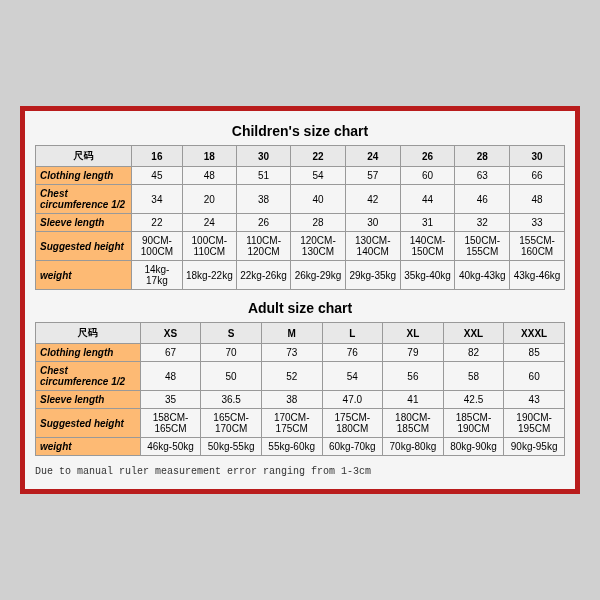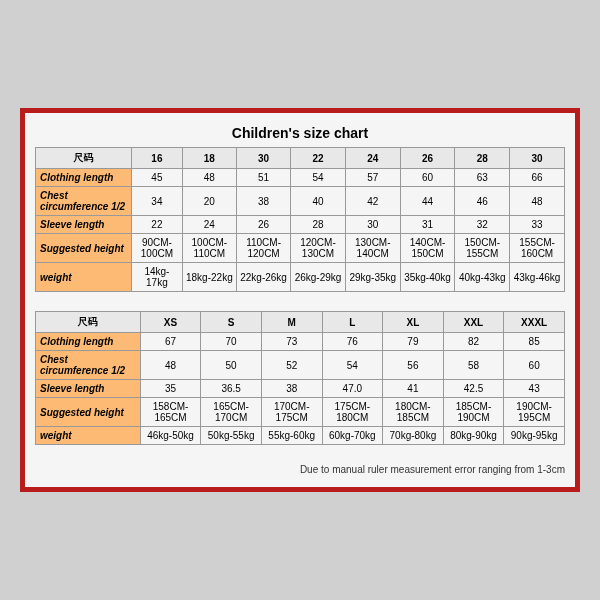--- a/index.html
+++ b/index.html
@@ -21,45 +21,46 @@
     }
     .section-title {
       text-align: center;
       font-size: 14px;
       font-weight: bold;
       margin-bottom: 6px;
     }
     table {
       width: 100%;
       border-collapse: collapse;
-      margin-bottom: 19px;
+      margin-bottom: 10px;
     }
     th, td {
       border: 1px solid #999;
       text-align: center;
       padding: 3px 2px;
       font-size: 10px;
       vertical-align: middle;
     }
     th {
       background: #e8e8e8;
       font-weight: bold;
     }
     .row-header {
       text-align: left;
       font-weight: bold;
       padding-left: 4px;
       background: #fdba74;
       font-style: italic;
     }
     .note {
-      text-align: right;
+      text-align: left;
       font-size: 10px;
       color: #333;
       margin-top: 4px;
+      font-family: Liberation Mono, monospace;
     }
   </style>
 </head>
 <body>
 
 <div class="card">
 
   <div class="section-title">Children's size chart</div>
   <table>
     <thead>
@@ -127,20 +128,21 @@
           <td>22kg-26kg</td>
           <td>26kg-29kg</td>
           <td>29kg-35kg</td>
           <td>35kg-40kg</td>
           <td>40kg-43kg</td>
           <td>43kg-46kg</td>
         </tr>
       </tbody>
   </table>
 
+  <div class="section-title">Adult size chart</div>
   <table>
     <thead>
       <tr id="adult-header-row">
       <th>尺码</th>
           <th>XS</th>
           <th>S</th>
           <th>M</th>
           <th>L</th>
           <th>XL</th>
           <th>XXL</th>

